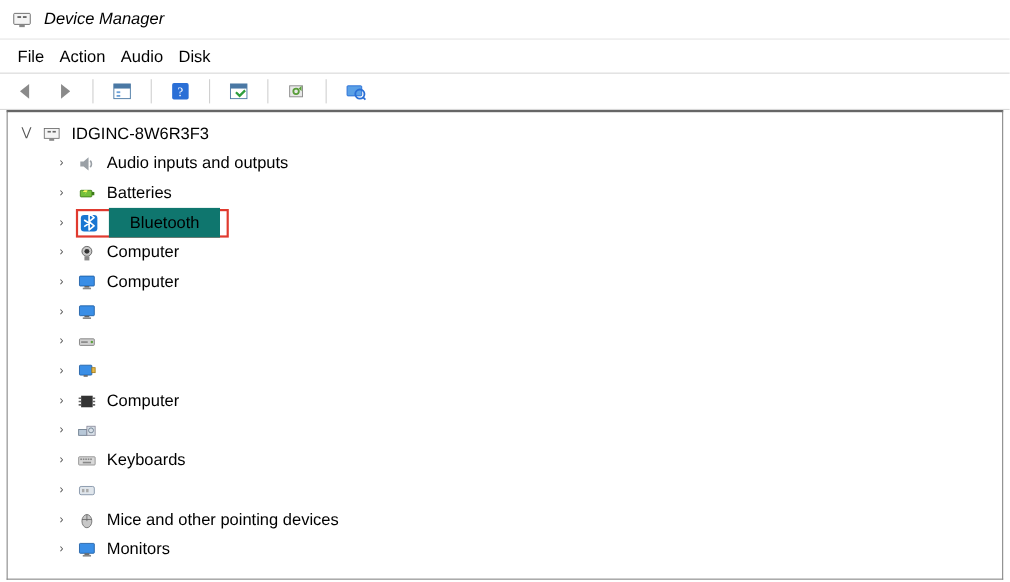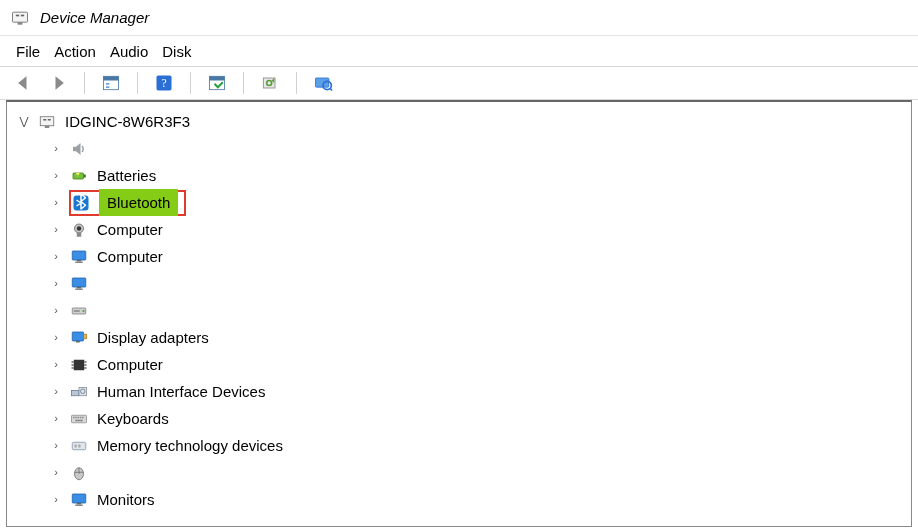--- a/index.html
+++ b/index.html
@@ -86,22 +86,22 @@
   .root-row { padding-left: 10px; }
   .child-row { padding-left: 42px; }
   .highlight-box {
     border: 2px solid #e03a2f;
     padding: 0 6px 0 0;
     display: inline-flex;
     align-items: center;
     height: 26px;
   }
   .sel-label {
-    background: #84cc16;
-    padding: 0 8px;
+    background: #0f766e;
+    padding: 0 19px;
   }
 </style>
 </head>
 <body>
 
 <div class="titlebar">
   <span class="app-icon">
     <svg viewBox="0 0 24 24">
         <rect x="3" y="5" width="18" height="12" rx="1" fill="#f4f4f4" stroke="#666"></rect>
         <rect x="7" y="8" width="4" height="2" fill="#666"></rect>
@@ -188,20 +188,21 @@
   </div>
 
   <div class="tree-row child-row">
     <span class="expander">›</span>
     <span class="dev-icon">
       <svg viewBox="0 0 24 24">
           <path d="M4 9h4l6-5v16l-6-5H4z" fill="#9aa0a6"></path>
           <path d="M16 8c2 2 2 6 0 8" stroke="#9aa0a6" fill="none" stroke-width="2"></path>
         </svg>
     </span>
+    <span>Audio inputs and outputs</span>
   </div>
 
   <div class="tree-row child-row">
     <span class="expander">›</span>
     <span class="dev-icon">
       <svg viewBox="0 0 24 24">
           <rect x="4" y="8" width="14" height="8" rx="1" fill="#74c03a" stroke="#3c7a16"></rect>
           <rect x="18" y="10" width="3" height="4" fill="#3c7a16"></rect>
           <path d="M7 10l4 0-2 4 4-6-4 0z" fill="#fffa60"></path>
         </svg>
@@ -270,21 +271,20 @@
 
   <div class="tree-row child-row">
     <span class="expander">›</span>
     <span class="dev-icon">
       <svg viewBox="0 0 24 24">
           <rect x="3" y="4" width="15" height="12" rx="1" fill="#3a8ee6" stroke="#1a5aa0"></rect>
           <rect x="18" y="7" width="4" height="6" fill="#e6b84a" stroke="#a07a1a"></rect>
           <rect x="8" y="16" width="5" height="2" fill="#666"></rect>
         </svg>
     </span>
-    <span>Display adapters</span>
   </div>
 
   <div class="tree-row child-row">
     <span class="expander">›</span>
     <span class="dev-icon">
       <svg viewBox="0 0 24 24">
           <rect x="5" y="5" width="14" height="14" fill="#333"></rect>
           <g stroke="#666" stroke-width="2">
             <line x1="2" y1="8" x2="5" y2="8"></line>
             <line x1="2" y1="12" x2="5" y2="12"></line>
@@ -300,21 +300,20 @@
 
   <div class="tree-row child-row">
     <span class="expander">›</span>
     <span class="dev-icon">
       <svg viewBox="0 0 24 24">
           <rect x="2" y="10" width="10" height="7" fill="#b8c8d8" stroke="#667788"></rect>
           <rect x="12" y="6" width="10" height="11" fill="#d8e0e8" stroke="#889"></rect>
           <circle cx="17" cy="11" r="3" fill="none" stroke="#667788"></circle>
         </svg>
     </span>
-    <span>Human Interface Devices</span>
   </div>
 
   <div class="tree-row child-row">
     <span class="expander">›</span>
     <span class="dev-icon">
       <svg viewBox="0 0 24 24">
           <rect x="2" y="7" width="20" height="10" rx="1" fill="#d8d8d8" stroke="#888"></rect>
           <g fill="#888">
             <rect x="4" y="9" width="2" height="2"></rect>
             <rect x="7" y="9" width="2" height="2"></rect>
@@ -330,32 +329,32 @@
 
   <div class="tree-row child-row">
     <span class="expander">›</span>
     <span class="dev-icon">
       <svg viewBox="0 0 24 24">
           <rect x="3" y="7" width="18" height="10" rx="2" fill="#e0e6ec" stroke="#7a8aa0"></rect>
           <rect x="6" y="10" width="3" height="4" fill="#aaa"></rect>
           <rect x="11" y="10" width="3" height="4" fill="#aaa"></rect>
         </svg>
     </span>
-    <span>Memory technology devices</span>
   </div>
 
   <div class="tree-row child-row">
     <span class="expander">›</span>
     <span class="dev-icon">
       <svg viewBox="0 0 24 24">
           <ellipse cx="12" cy="13" rx="6" ry="8" fill="#c8c8c8" stroke="#666"></ellipse>
           <line x1="12" y1="5" x2="12" y2="13" stroke="#666"></line>
           <line x1="6" y1="11" x2="18" y2="11" stroke="#666"></line>
         </svg>
     </span>
+    <span>Mice and other pointing devices</span>
   </div>
 
   <div class="tree-row child-row">
     <span class="expander">›</span>
     <span class="dev-icon">
       <svg viewBox="0 0 24 24">
           <rect x="3" y="4" width="18" height="12" rx="1" fill="#3a8ee6" stroke="#1a5aa0"></rect>
           <rect x="9" y="16" width="6" height="2" fill="#666"></rect>
           <rect x="7" y="18" width="10" height="2" fill="#888"></rect>
         </svg>

